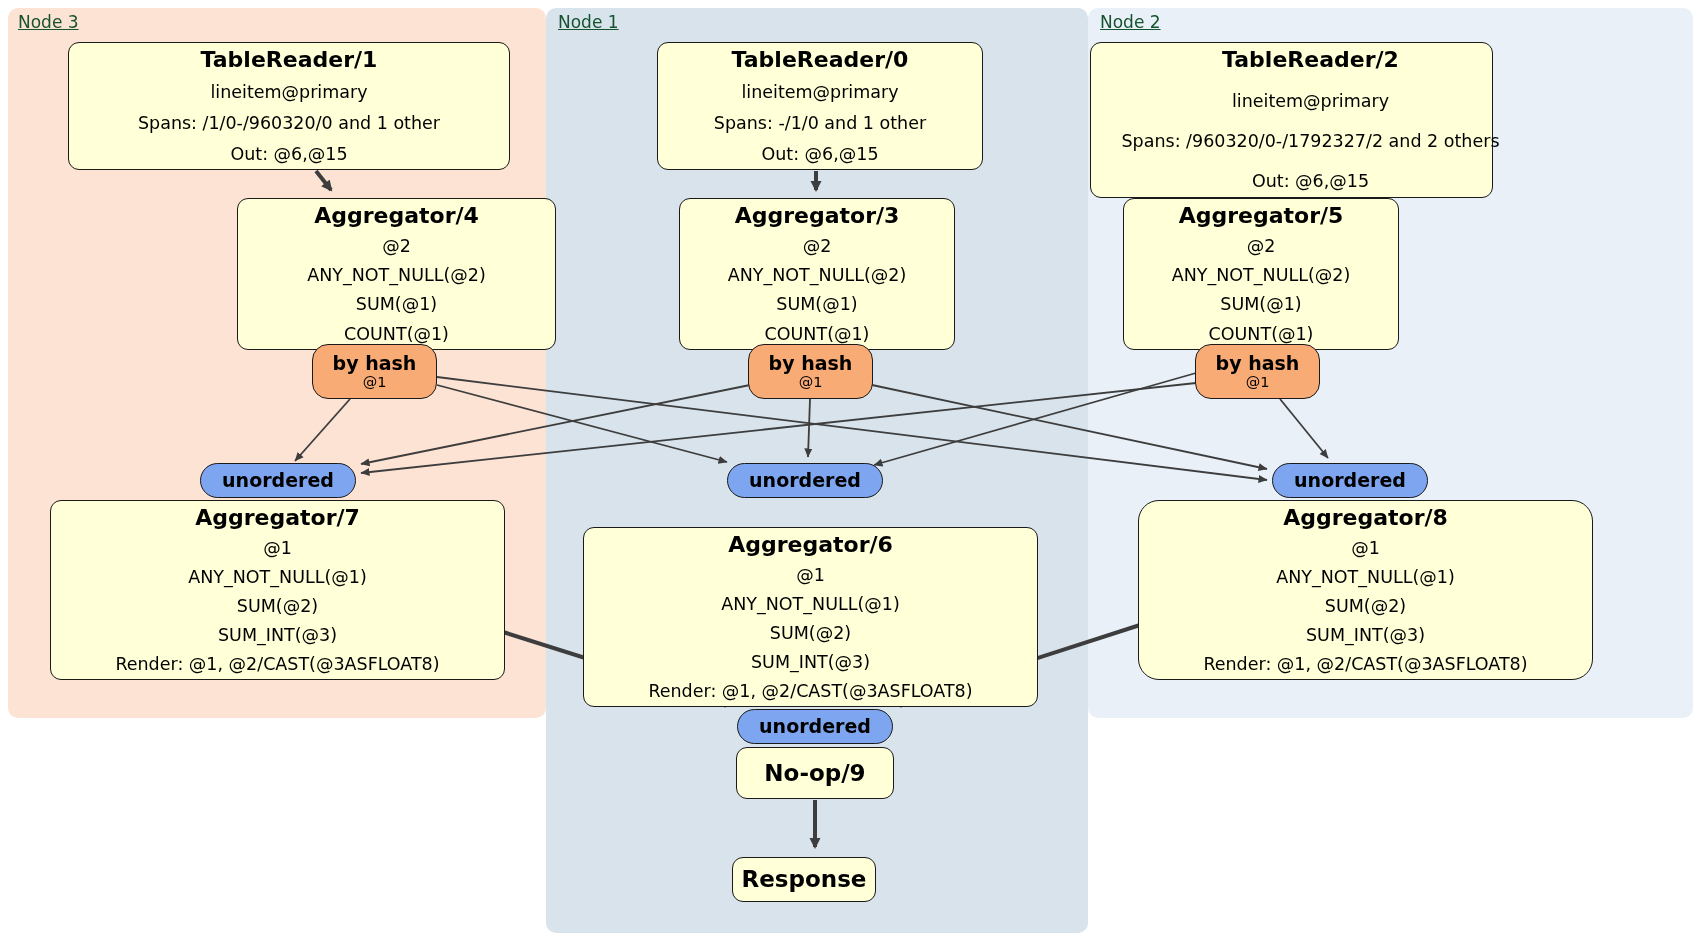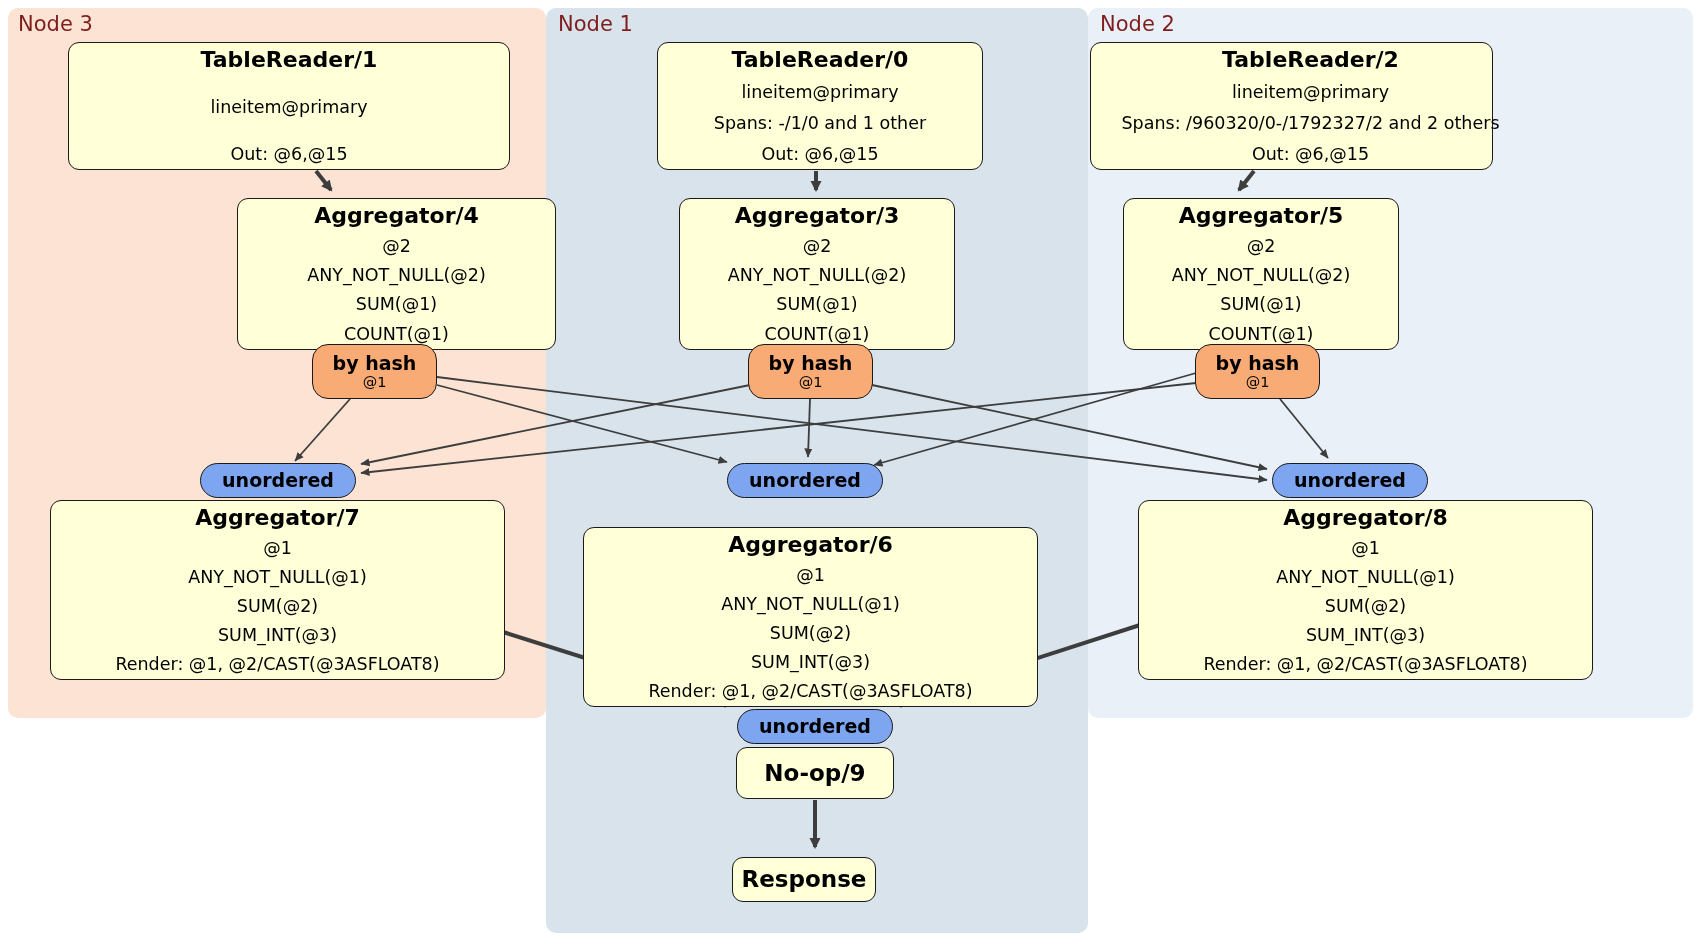--- a/index.html
+++ b/index.html
@@ -1,21 +1,21 @@
 <!DOCTYPE html>
 <html><head>
 <meta charset="utf-8">
 <style>
   html,body{margin:0;padding:0;background:#ffffff;}
   .canvas{
     position:relative;width:1708px;height:940px;background:#ffffff;overflow:hidden;
     font-family:"DejaVu Sans","Liberation Sans",sans-serif;color:#000;
   }
   .grp{position:absolute;border-radius:10px;}
-  .grp-label{position:absolute;font-size:21px;color:#7f1d1d;}
+  .grp-label{position:absolute;font-size:17px;color:#14532d;text-decoration:underline;}
   .edges{position:absolute;left:0;top:0;z-index:2;}
   .box{
     position:absolute;z-index:3;background:#ffffd8;border:1.6px solid #1a1a1a;border-radius:11px;
     display:flex;flex-direction:column;align-items:center;justify-content:space-between;
     text-align:center;box-sizing:border-box;padding:2px 4px;
   }
   .box .title{font-weight:bold;font-size:22px;line-height:29px;white-space:nowrap;}
   .box .ln{font-size:17.5px;line-height:25.5px;white-space:nowrap;}
   .pill{
     position:absolute;z-index:4;border:1.6px solid #1a1a1a;box-sizing:border-box;
@@ -71,29 +71,30 @@
       <path d="M503,632 L734,705" marker-end="url(#ah-thick)"></path>
       <path d="M812,681 L812,700" marker-end="url(#ah-thick)"></path>
       <path d="M1140,625 L892,705" marker-end="url(#ah-thick)"></path>
       <path d="M815,800 L815,847" marker-end="url(#ah-thick)"></path>
     </g>
   </svg>
 
   <div class="box" style="left:68px;top:42px;width:442px;height:128px;">
     <div class="title">TableReader/1</div>
     <div class="ln">lineitem@primary</div>
+    <div class="ln">Spans: /1/0-/960320/0 and 1 other</div>
     <div class="ln">Out: @6,@15</div>
   </div>
   <div class="box" style="left:657px;top:42px;width:326px;height:128px;">
     <div class="title">TableReader/0</div>
     <div class="ln">lineitem@primary</div>
     <div class="ln">Spans: -/1/0 and 1 other</div>
     <div class="ln">Out: @6,@15</div>
   </div>
-  <div class="box" style="left:1090px;top:42px;width:403px;height:128px;padding-left:42px;">
+  <div class="box" style="left:1090px;top:42px;width:403px;height:156px;padding-left:42px;">
     <div class="title">TableReader/2</div>
     <div class="ln">lineitem@primary</div>
     <div class="ln">Spans: /960320/0-/1792327/2 and 2 others</div>
     <div class="ln">Out: @6,@15</div>
   </div>
 
   <div class="box" style="left:237px;top:198px;width:319px;height:152px;">
     <div class="title">Aggregator/4</div>
     <div class="ln">@2</div>
     <div class="ln">ANY_NOT_NULL(@2)</div>
@@ -147,21 +148,21 @@
     <div class="ln">Render: @1, @2/CAST(@3ASFLOAT8)</div>
   </div>
   <div class="box" style="left:583px;top:500px;width:455px;height:180px;margin-top:27px;">
     <div class="title">Aggregator/6</div>
     <div class="ln">@1</div>
     <div class="ln">ANY_NOT_NULL(@1)</div>
     <div class="ln">SUM(@2)</div>
     <div class="ln">SUM_INT(@3)</div>
     <div class="ln">Render: @1, @2/CAST(@3ASFLOAT8)</div>
   </div>
-  <div class="box" style="left:1138px;top:500px;width:455px;height:180px;">
+  <div class="box" style="left:1138px;top:500px;width:455px;height:180px;border-radius:21px;">
     <div class="title">Aggregator/8</div>
     <div class="ln">@1</div>
     <div class="ln">ANY_NOT_NULL(@1)</div>
     <div class="ln">SUM(@2)</div>
     <div class="ln">SUM_INT(@3)</div>
     <div class="ln">Render: @1, @2/CAST(@3ASFLOAT8)</div>
   </div>
 
   <div class="pill sync" style="left:737px;top:709px;">
     <div class="s-label">unordered</div>

